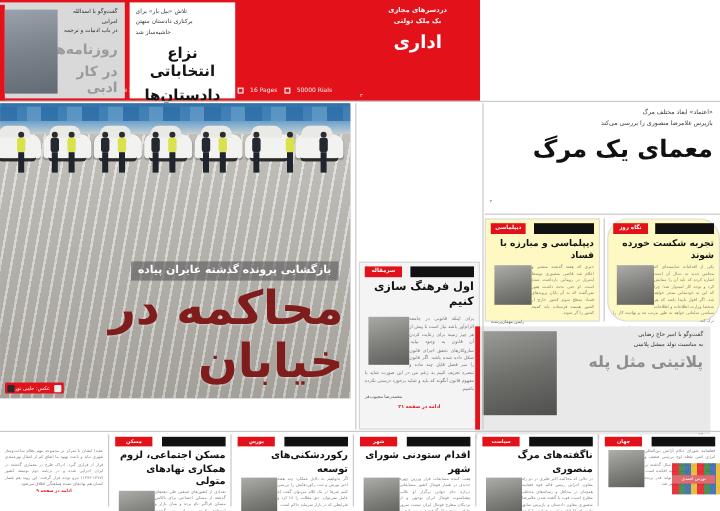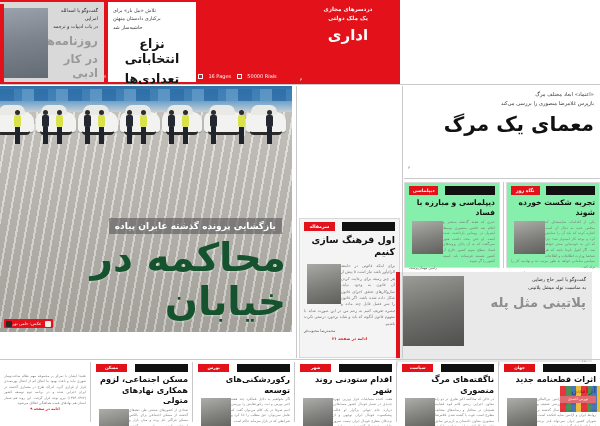--- a/index.html
+++ b/index.html
@@ -138,21 +138,21 @@
   }
 
   .photo-kicker{
     position:absolute;right:10px;top:132px;
     background:rgba(90,90,90,.62);color:#fff;
     font-size:9px;font-weight:bold;line-height:14px;
     padding:1px 6px;
   }
   .photo-headline{
     position:absolute;right:6px;top:150px;width:280px;
-    color:#14532d;font-size:39px;font-weight:bold;line-height:44px;
+    color:#7f1d1d;font-size:39px;font-weight:bold;line-height:44px;
     text-align:right;
     text-shadow:0 1px 2px rgba(255,255,255,.35);
   }
 
   
   .editorial{
     position:absolute;left:299px;top:218px;width:101px;height:140px;
     background:#f4f4f4;border:1px solid #d8d8d8;box-sizing:border-box;
     padding:3px 4px;
   }
@@ -178,21 +178,21 @@
   .lead{
     position:absolute;left:404px;top:86px;width:196px;height:92px;
     background:#fff;box-sizing:border-box;padding:4px 6px 0 6px;
   }
   .lead .k{font-size:5.2px;line-height:8.6px;color:#3b3b3b;text-align:right;}
   .lead .h{font-size:20px;font-weight:bold;color:#111;text-align:right;line-height:24px;margin-top:5px;}
   .lead .pg{position:absolute;left:4px;bottom:8px;font-size:4px;color:#888;}
 
   
   .card{
-    position:absolute;box-sizing:border-box;background:#86efac;
+    position:absolute;box-sizing:border-box;background:#fef9c3;
     border:1px solid #dcdcdc;padding:3px 4px;
   }
   .card .h{font-size:7.6px;font-weight:bold;color:#111;text-align:right;line-height:10px;margin-bottom:2px;}
   .card .ph{
     float:left;width:31px;height:33px;margin:1px 0 2px 3px;
     background:linear-gradient(165deg,#adadaa,#7f7f7b 55%,#5f5f5c);
   }
   .card .txt{font-size:3.5px;line-height:5.6px;color:#7b7b7b;text-align:justify;}
   .card .nm{clear:both;font-size:3.5px;color:#555;text-align:left;margin-top:1px;}
   .card .more{font-size:3.8px;}
@@ -283,21 +283,21 @@
       <div class="k">یک ملک دولتی</div>
       <div class="h">اداری</div>
       <div class="pg">۳</div>
     </div>
 
     <div class="top-mid rtl">
       <div class="k">تلاش «بیل بار» برای</div>
       <div class="k">برکناری دادستان منهتن</div>
       <div class="k">حاشیه‌ساز شد</div>
       <div class="h">نزاع انتخاباتی</div>
-      <div class="h">تعدادی‌ها</div>
+      <div class="h">دادستان‌ها</div>
       <div class="pg">۲</div>
     </div>
 
     <div class="top-left rtl">
       <div class="top-left-accent"></div>
       <div class="top-left-photo"></div>
       <div style="margin-right:0;margin-left:46px;">
         <div class="k">گفت‌وگو با اسدالله امرایی</div>
         <div class="k">در باب ادبیات و ترجمه</div>
         <div class="h">روزنامه‌ها</div>
@@ -407,21 +407,21 @@
 
   <div class="lead rtl">
     <div class="k">«اعتماد» ابعاد مختلف مرگ</div>
     <div class="k">بازپرس غلامرضا منصوری را بررسی می‌کند</div>
     <div class="h">معمای یک مرگ</div>
     <div class="pg">۳</div>
   </div>
 
   <div class="hsep" style="top:178px;left:404px;width:196px;"></div>
 
-  <div class="card rtl" style="left:506px;top:182px;width:94px;height:86px;">
+  <div class="card rtl" style="left:506px;top:182px;width:94px;height:86px;border-radius:17px;">
     <div class="cat">
       <span class="bar"></span>
       <span class="tag">نگاه روز</span>
     </div>
     <div class="h">تجربه شکست خورده شوند</div>
     <div class="ph"></div>
     <div class="txt">یکی از اقدامات شایسته‌ای که مجلس جدید به دنبال آن است اشاره کرده که باید آن را ستایش کرد و نوجه کار امیدوار شد؛ چرا که این به خودنمایی منجر خواهد شد. اگر افول ناپیدا باشد که هر شخصا وزارت اطلاعات و اطلاعات سیاسی سامانی خواهد به‌ طور مرتب تند و نهادینه کار را ترک کند.</div>
     <div class="nm">عباس عبدی</div>
     <div class="more">ادامه در صفحه ۹</div>
   </div>
@@ -449,21 +449,20 @@
     <div class="pg">۱۵</div>
   </div>
 
   <div class="hsep" style="top:359px;"></div>
 
   <div class="bcol rtl" style="left:500px;width:100px;">
     <div class="cat">
       <span class="bar"></span>
       <span class="tag">جهان</span>
     </div>
-    <div class="h">اثرات قطعنامه جدید آژانس</div>
     <div class="ph"></div>
     <div class="txt">قطعنامه شورای حکام آژانس بین‌المللی انرژی اتمی نقطه اوج بررسی ضعیف و غلط کم کمتی عمده تو سال گذشته بر روابط ایران و آژانس سایه افکنده است. شورای کشور ایران نمی‌تواند قدر برنده در رابطه با چنان گرم بیشتر شد.</div>
 
   </div>
   <div class="edge-strip"></div>
   <div class="edge-name rtl">نورس احمدی</div>
 
   <div class="bcol rtl" style="left:398px;width:100px;">
     <div class="cat">
       <span class="bar"></span>
@@ -473,21 +472,21 @@
     <div class="ph"></div>
     <div class="txt">در حالی که محاکمه اکبر طبری در دو راه معاون اجرایی رییس قائم قوه قضاییه همچنان در محافل و رسانه‌های مختلف مطرح است، فوت یا گشته شدن غلامرضا منصوری معاون دادستان و بازپرس سابق دادسرای کارکنان دولت و حوادث را کرده است.</div>
 
   </div>
 
   <div class="bcol rtl" style="left:296px;width:100px;">
     <div class="cat">
       <span class="bar"></span>
       <span class="tag">شهر</span>
     </div>
-    <div class="h">اقدام ستودنی روند شهر</div>
+    <div class="h">اقدام ستودنی شورای شهر</div>
     <div class="ph"></div>
     <div class="txt">هفت کننده مسابقات قرار ورزین چهره جدیدی در شمار فوتبال کشور مسابقاتی درباره جام جهانی برگزار او غالب پیشکسوت فوتبال ایران توجهی و از نزدیکان مطرح فوتبال ایران نیست سرور جانان مرحوم سال گذشته در زمین بازی.</div>
 
   </div>
 
   <div class="bcol rtl" style="left:194px;width:100px;">
     <div class="cat">
       <span class="bar"></span>
       <span class="tag">بورس</span>
     </div>

